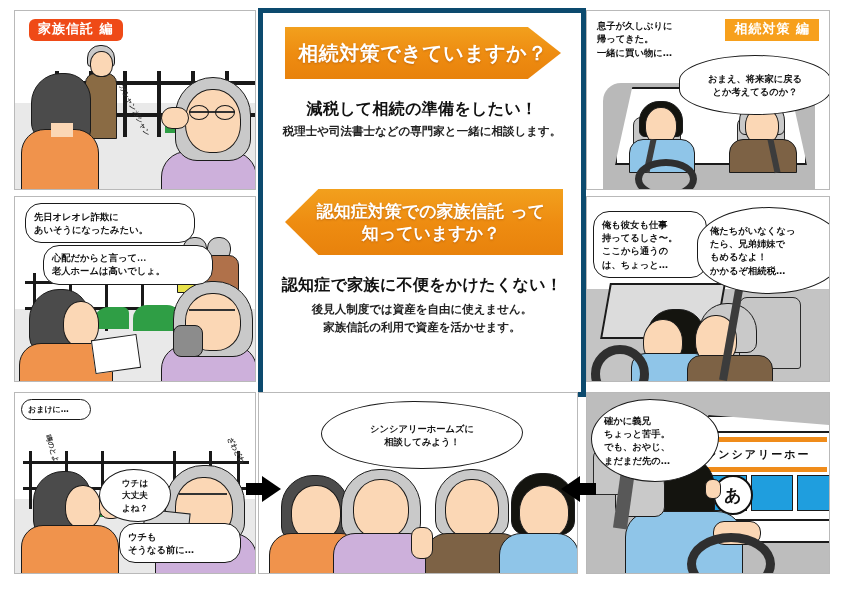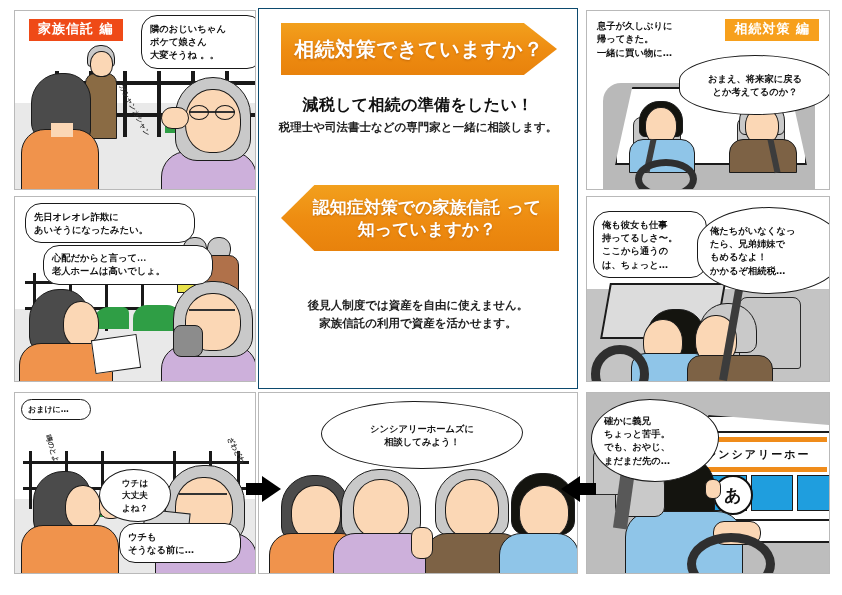--- a/index.html
+++ b/index.html
@@ -45,21 +45,21 @@
     position:absolute;z-index:30;font-size:9.3px;font-weight:bold;
     color:#111;line-height:1.45;white-space:pre-line;
   }
   .sfx{
     position:absolute;z-index:28;font-size:7px;color:#333;font-weight:bold;
     white-space:pre-line;line-height:1.1;
   }
 
   
   .center-col{position:absolute;left:258px;top:8px;width:318px;height:379px;
-              background:#fff;border:1px solid #0c4a6e;}
+              background:#fff;border:5px solid #0c4a6e;}
   .chev{
     position:absolute;color:#fff;font-weight:bold;text-align:center;
     display:flex;align-items:center;justify-content:center;
     text-shadow:0 1px 2px rgba(120,50,0,.35);
     box-shadow:2px 3px 4px rgba(0,0,0,.28);
   }
   .chev.c1{
     left:22px;top:14px;width:276px;height:52px;font-size:20px;letter-spacing:.5px;
     background:linear-gradient(180deg,#f2a01d 0%,#ee8c11 52%,#e8820c 100%);
     clip-path:polygon(0 0,88% 0,100% 50%,88% 100%,0 100%);
@@ -161,25 +161,22 @@
       <div class="sk ol" style="left:146px;top:140px;width:94px;height:48px;background:#cdb0db;border-radius:26px 26px 0 0;"></div>
       <div class="sk ol hair-gray" style="left:160px;top:66px;width:74px;height:82px;border-radius:38px 38px 22px 22px;"></div>
       <div class="sk ol skin face" style="left:170px;top:78px;width:54px;height:62px;"></div>
       <div class="sk" style="left:174px;top:100px;width:46px;height:2px;background:#333;"></div>
       <div class="sk ol" style="left:174px;top:94px;width:18px;height:13px;border-radius:50%;background:transparent;"></div>
       <div class="sk ol" style="left:200px;top:94px;width:18px;height:13px;border-radius:50%;background:transparent;"></div>
       <div class="sk ol skin" style="left:146px;top:96px;width:26px;height:20px;border-radius:12px;"></div>
 
       <div class="sfx" style="left:90px;top:96px;transform:rotate(62deg);">ガシャンガシャン</div>
 
-      <div class="bub round" style="left:126px;top:4px;width:104px;">隣のおじいちゃん
-ボケて娘さん
-大変そうね 。。</div>
-    </div>
-    <div class="badge left" style="left:14px;top:8px;">家族信託 編</div>
+    </div>
+    <div class="badge left" style="left:14px;top:8px;border-radius:6px;">家族信託 編</div>
   </div>
 
   <div class="panel" style="left:14px;top:196px;width:240px;height:184px;">
     <div class="art">
       <div class="sk road" style="left:0;top:112px;width:240px;height:72px;"></div>
       <div class="fence" style="left:10px;top:76px;width:150px;height:58px;">
         <div class="bar" style="left:0;top:8px;width:150px;height:3px;"></div>
         <div class="bar" style="left:0;top:34px;width:150px;height:3px;"></div>
         <div class="bar" style="left:8px;top:0;width:3px;height:58px;"></div>
         <div class="bar" style="left:44px;top:0;width:3px;height:58px;"></div>
@@ -249,20 +246,21 @@
 そうなる前に…</div>
     </div>
   </div>
 
   <div class="center-col">
     <div class="chev c1">相続対策できていますか？</div>
     <div class="head-big" style="top:86px;">減税して相続の準備をしたい！</div>
     <div class="head-sub" style="top:110px;white-space:pre-line;">税理士や司法書士などの専門家と一緒に相談します。</div>
     <div class="chev c2" style="white-space:pre-line;">認知症対策での家族信託 って
 知っていますか？</div>
+    <div class="head-big" style="top:262px;">認知症で家族に不便をかけたくない！</div>
     <div class="head-sub" style="top:288px;white-space:pre-line;">後見人制度では資産を自由に使えません。
 家族信託の利用で資産を活かせます。</div>
   </div>
 
   <div class="panel" style="left:258px;top:392px;width:318px;height:180px;">
     <div class="art">
 
       <div class="sk ol hair-dark" style="left:22px;top:82px;width:66px;height:64px;border-radius:32px 32px 14px 14px;"></div>
       <div class="sk ol skin face" style="left:32px;top:92px;width:48px;height:54px;"></div>
       <div class="sk ol" style="left:10px;top:140px;width:92px;height:40px;background:#f0934c;border-radius:22px 22px 0 0;"></div>

